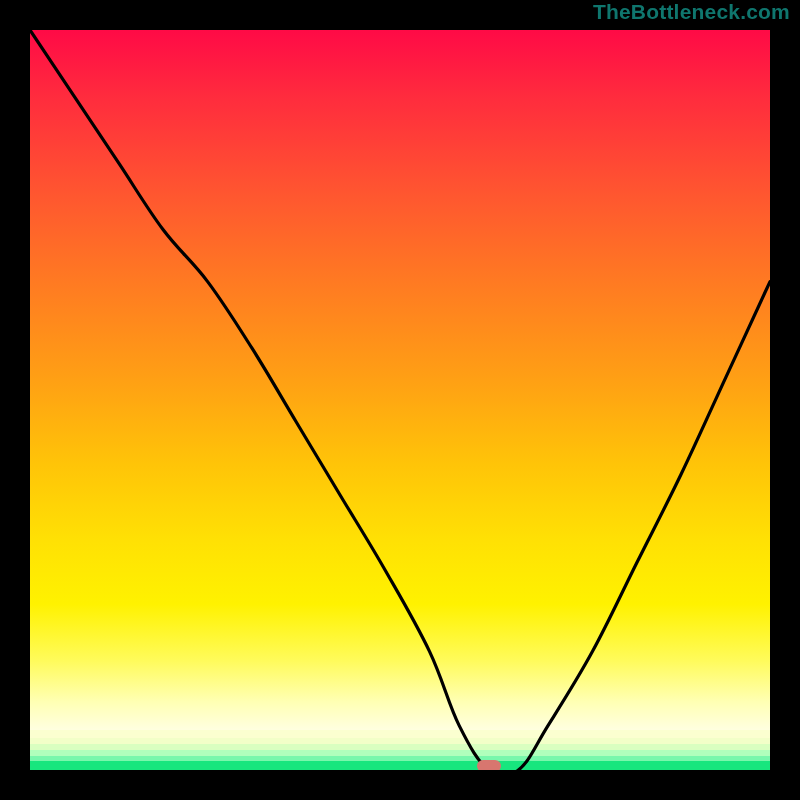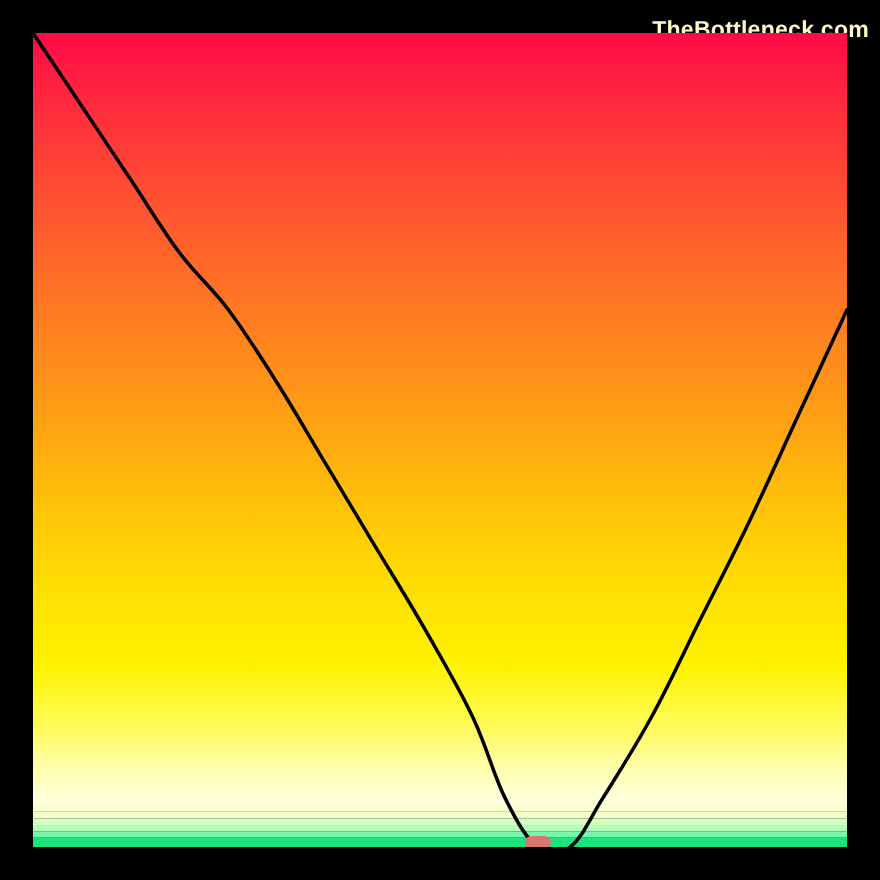--- a/index.html
+++ b/index.html
@@ -61,23 +61,23 @@
   .band-green       { top: 731px; height: 9px; background: #17e67e; }
   .curve-svg {
     position: absolute;
     left: 0;
     top: 0;
     width: 740px;
     height: 740px;
   }
   .watermark {
     position: absolute;
-    top: 16px;
+    top: 0;
     right: 10px;
-    color: #fef9c3;
+    color: #0f766e;
     font-size: 21px;
     font-weight: 600;
     letter-spacing: 0.2px;
     font-family: Arial, Helvetica, sans-serif;
   }
   .marker {
     position: absolute;
     width: 24px;
     height: 12px;
     background: #d8766f;

